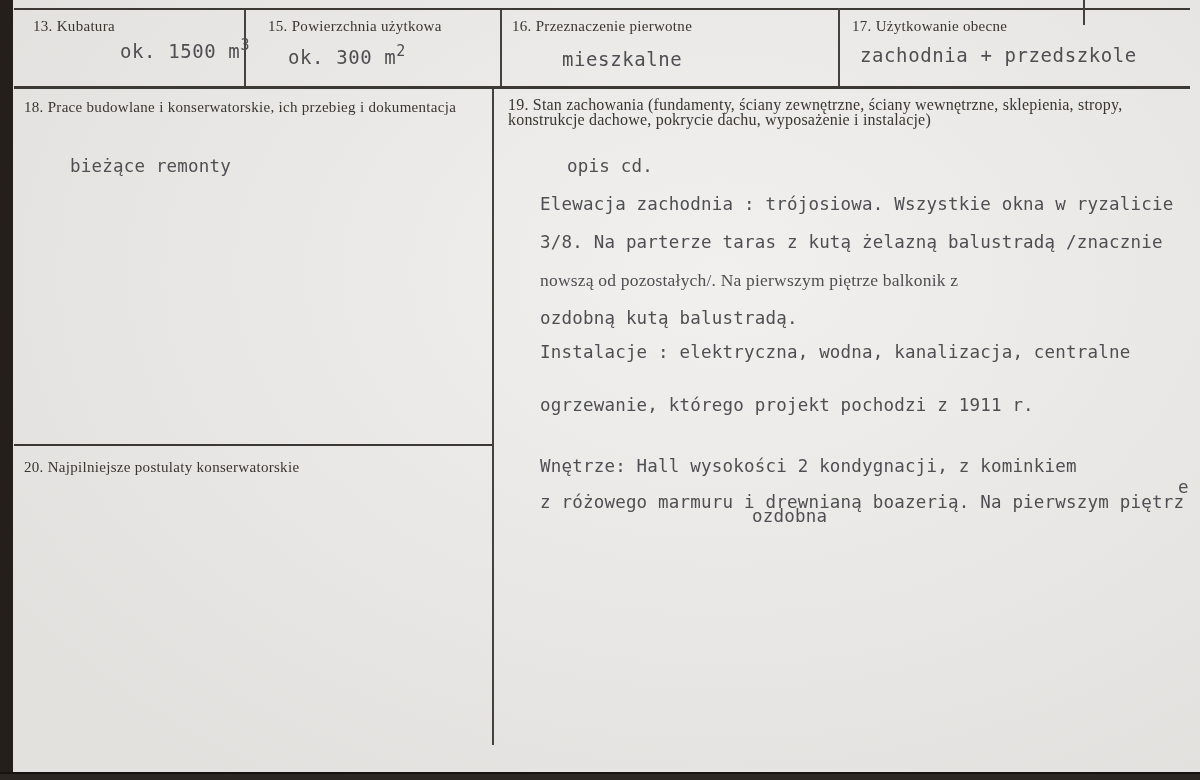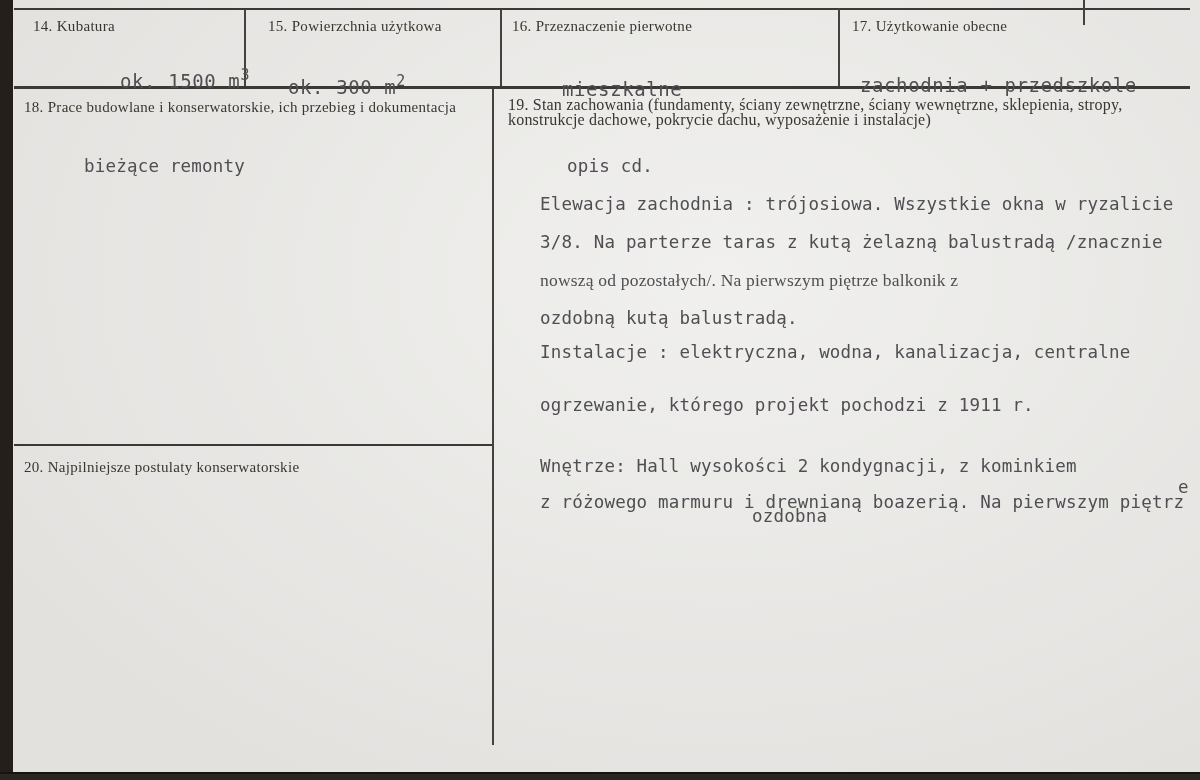--- a/index.html
+++ b/index.html
@@ -21,58 +21,58 @@
     position:absolute;
     font-family:"Liberation Serif","DejaVu Serif",serif;
     font-size:15px;letter-spacing:0.3px;color:#3a362f;white-space:nowrap;
   }
   .flabel.small{font-size:16px;letter-spacing:0.2px;}
   .tw{
     position:absolute;
     font-family:"DejaVu Sans Mono",monospace;
     font-size:17.5px;letter-spacing:0.2px;color:#4f4e52;white-space:nowrap;
   }
-  .tw.big{font-size:19px;letter-spacing:0.6px;margin-top:30px;}
+  .tw.big{font-size:19px;letter-spacing:0.6px;}
   .sup{position:relative;top:-8px;font-size:15px;}
 </style>
 </head>
 <body>
 
 <div class="page">
 
   <div class="edge-left"></div>
   <div class="edge-bottom"></div>
 
   <div class="hline" style="left:14px;top:8px;width:1176px;height:2px;"></div>
   <div class="hline" style="left:14px;top:86px;width:1176px;height:3px;"></div>
   <div class="vline" style="left:244px;top:10px;width:2px;height:76px;"></div>
   <div class="vline" style="left:500px;top:10px;width:2px;height:76px;"></div>
   <div class="vline" style="left:838px;top:8px;width:2px;height:78px;"></div>
   <div class="vline" style="left:1083px;top:0px;width:2px;height:25px;"></div>
   <div class="vline" style="left:492px;top:89px;width:2px;height:656px;"></div>
   <div class="hline" style="left:14px;top:444px;width:478px;height:2px;"></div>
 
-  <div class="flabel" style="left:33px;top:18px;">14. Kubatura</div>
+  <div class="flabel" style="left:33px;top:18px;">13. Kubatura</div>
   <div class="tw big" style="left:120px;top:40px;">
     <span>ok. 1500 m</span><span class="sup">3</span>
   </div>
 
   <div class="flabel" style="left:268px;top:18px;">15. Powierzchnia użytkowa</div>
   <div class="tw big" style="left:288px;top:46px;">
     <span>ok. 300 m</span><span class="sup">2</span>
   </div>
 
   <div class="flabel" style="left:512px;top:18px;">16. Przeznaczenie pierwotne</div>
   <div class="tw big" style="left:562px;top:48px;">mieszkalne</div>
 
   <div class="flabel" style="left:852px;top:18px;">17. Użytkowanie obecne</div>
   <div class="tw big" style="left:860px;top:44px;">zachodnia + przedszkole</div>
 
   <div class="flabel" style="left:24px;top:99px;">18. Prace budowlane i konserwatorskie, ich przebieg i dokumentacja</div>
-  <div class="tw" style="left:84px;top:156px;">bieżące remonty</div>
+  <div class="tw" style="left:70px;top:156px;">bieżące remonty</div>
 
   <div class="flabel" style="left:24px;top:459px;">20. Najpilniejsze postulaty konserwatorskie</div>
 
   <div class="flabel small" style="left:508px;top:96px;">19. Stan zachowania (fundamenty, ściany zewnętrzne, ściany wewnętrzne, sklepienia, stropy,</div>
   <div class="flabel small" style="left:508px;top:111px;">konstrukcje dachowe, pokrycie dachu, wyposażenie i instalacje)</div>
 
   <div class="tw" style="left:567px;top:156px;">opis cd.</div>
   <div class="tw" style="left:540px;top:194px;">Elewacja zachodnia : trójosiowa. Wszystkie okna w ryzalicie</div>
   <div class="tw" style="left:540px;top:232px;">3/8. Na parterze taras z kutą żelazną balustradą /znacznie</div>
   <div class="tw" style="left:540px;top:270px;font-family:Liberation Serif, serif;">nowszą od pozostałych/. Na pierwszym piętrze balkonik z</div>

